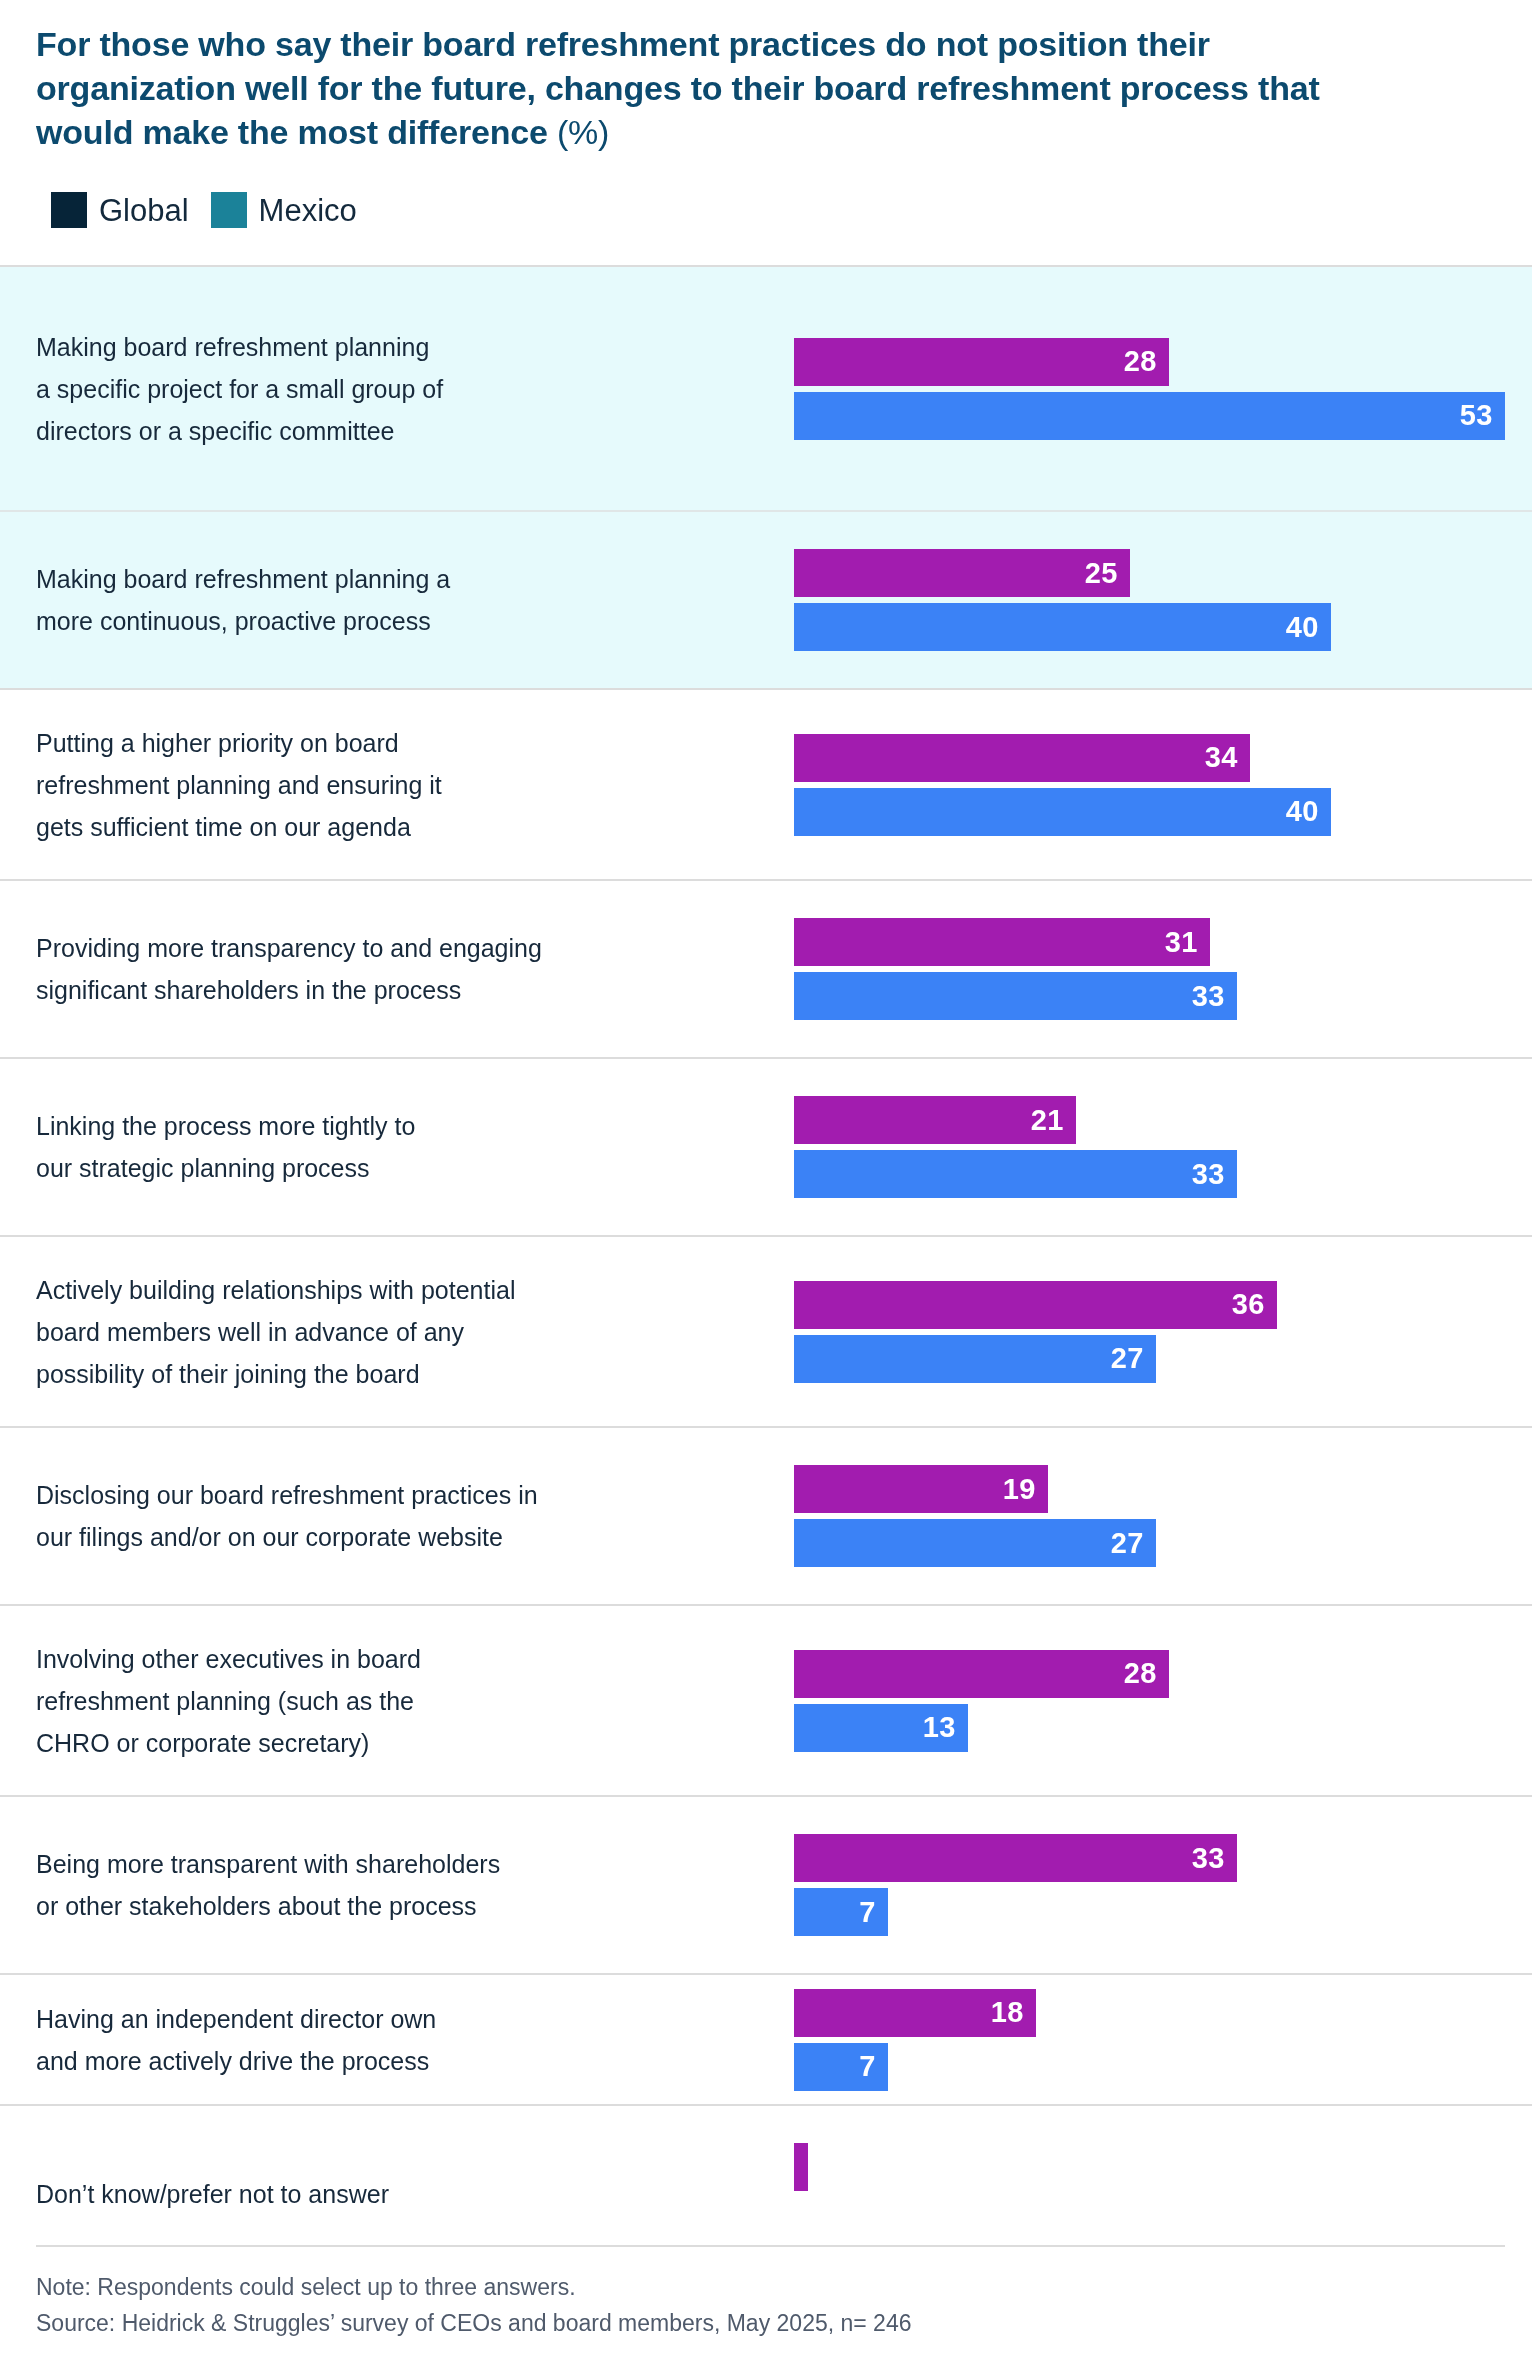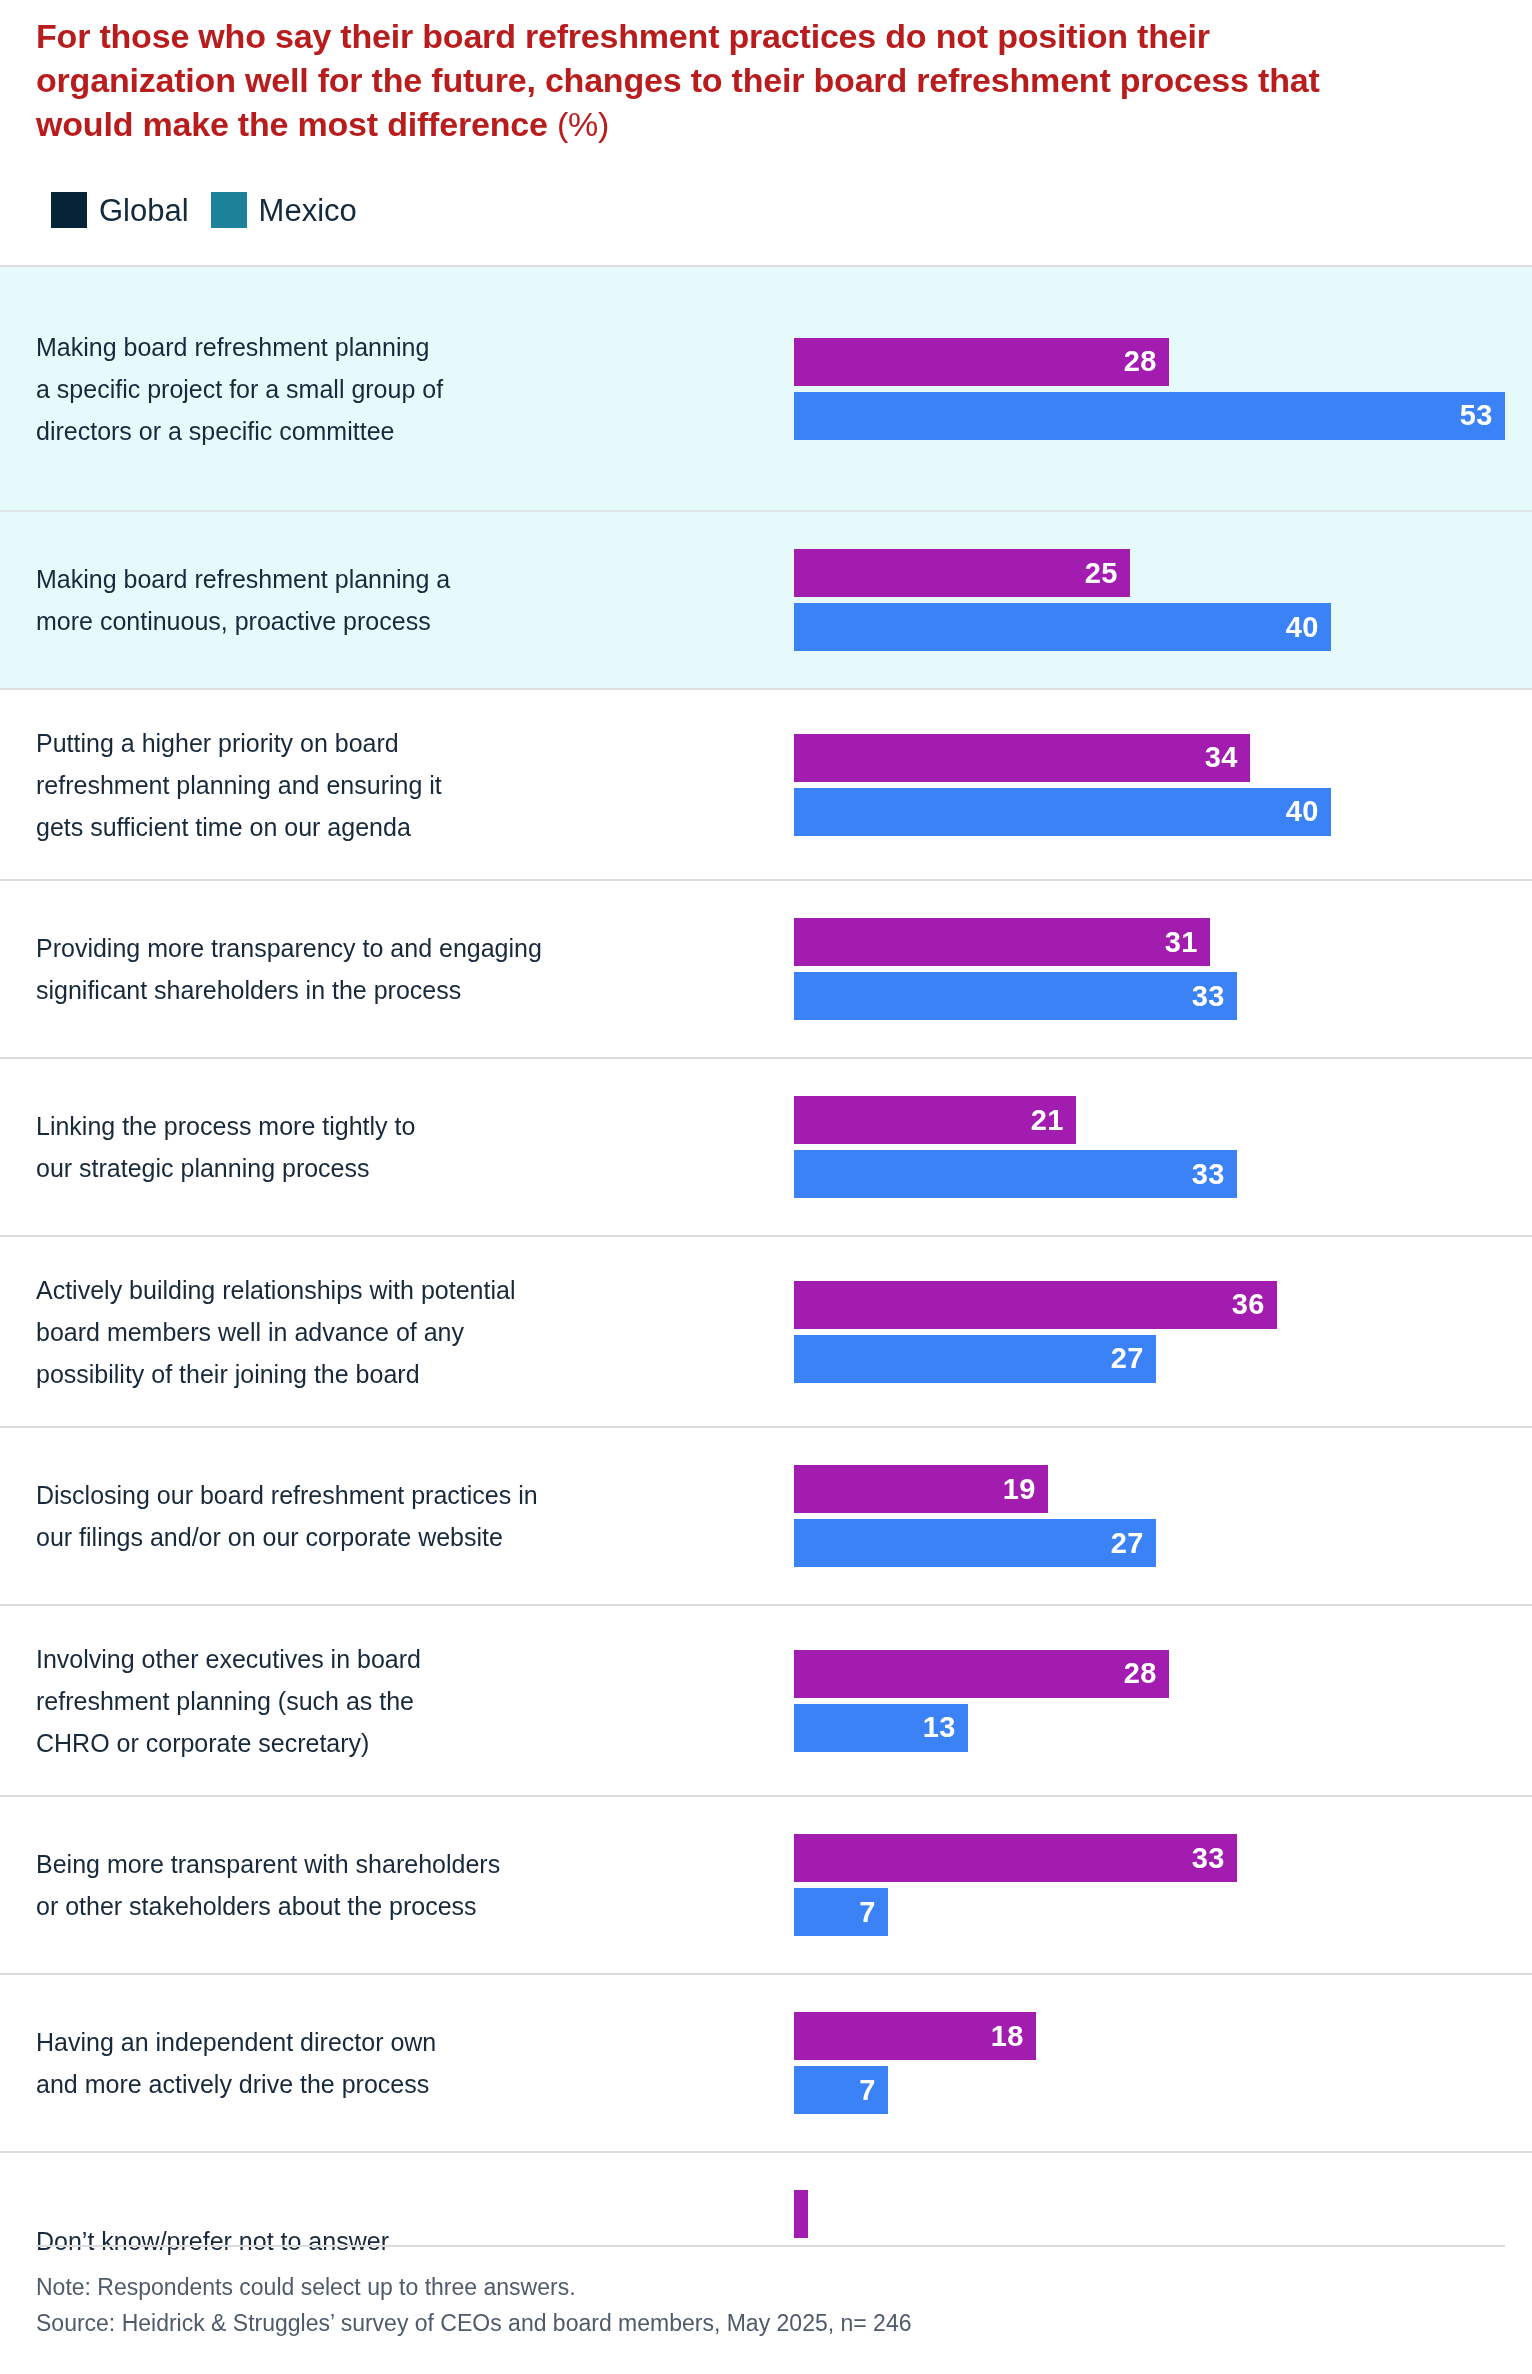--- a/index.html
+++ b/index.html
@@ -15,26 +15,26 @@
     position:relative;
     width:1533px;
     height:2374px;
     box-sizing:border-box;
   }
 
   
   .title{
     position:absolute;
     left:36px;
-    top:14px;
+    top:22px;
     width:1317px;
     font-size:34px;
     line-height:44px;
     font-weight:bold;
-    color:#b91c1c;
+    color:#0c4a6e;
     letter-spacing:-0.2px;
   }
   .title .pct{font-weight:normal;}
 
   
   .legend{
     position:absolute;
     left:51px;
     top:192px;
     display:flex;
@@ -326,21 +326,21 @@
               </div>
             </div>
             <div class="bar-wrap">
               <div class="bar mexico" style="width: 94px;">
                 <span class="val">7</span>
               </div>
             </div>
           </div>
         </div>
       </div>
-      <div class="row" style="height: 178px;">
+      <div class="row" style="height: 131px;">
         <div class="row-inner">
           <div class="cat">
             <div>Having an independent director own</div>
             <div>and more actively drive the process</div>
           </div>
           <div class="bars">
             <div class="bar-wrap">
               <div class="bar global" style="width: 242px;">
                 <span class="val">18</span>
               </div>

